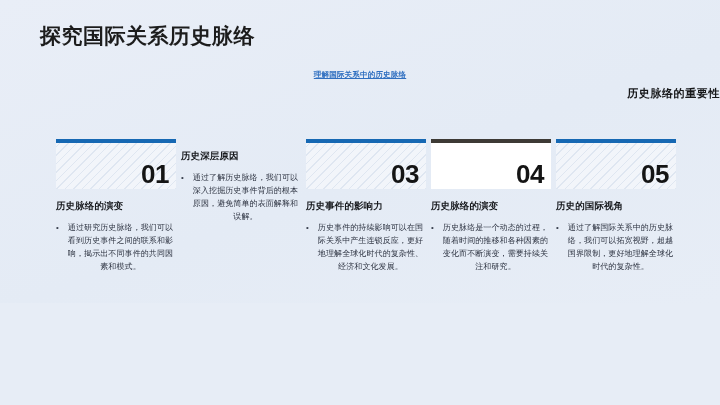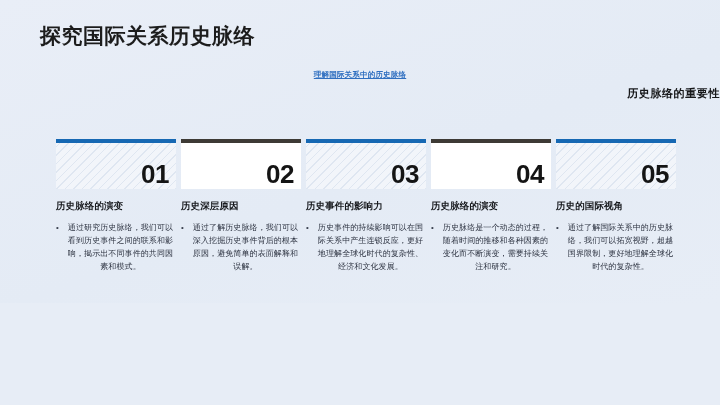--- a/index.html
+++ b/index.html
@@ -157,23 +157,20 @@
         <span class="num">01</span>
       </div>
       <div class="card-title">历史脉络的演变</div>
       <div class="bullet-row">
         <span class="bullet-dot">•</span>
         <span class="bullet-text">通过研究历史脉络，我们可以看到历史事件之间的联系和影响，揭示出不同事件的共同因素和模式。</span>
       </div>
     </div>
 
     <div class="card">
-      <div class="num-box accent-dark">
-        <span class="num">02</span>
-      </div>
       <div class="card-title">历史深层原因</div>
       <div class="bullet-row">
         <span class="bullet-dot">•</span>
         <span class="bullet-text">通过了解历史脉络，我们可以深入挖掘历史事件背后的根本原因，避免简单的表面解释和误解。</span>
       </div>
     </div>
 
     <div class="card">
       <div class="num-box hatched">
         <span class="num">03</span>

